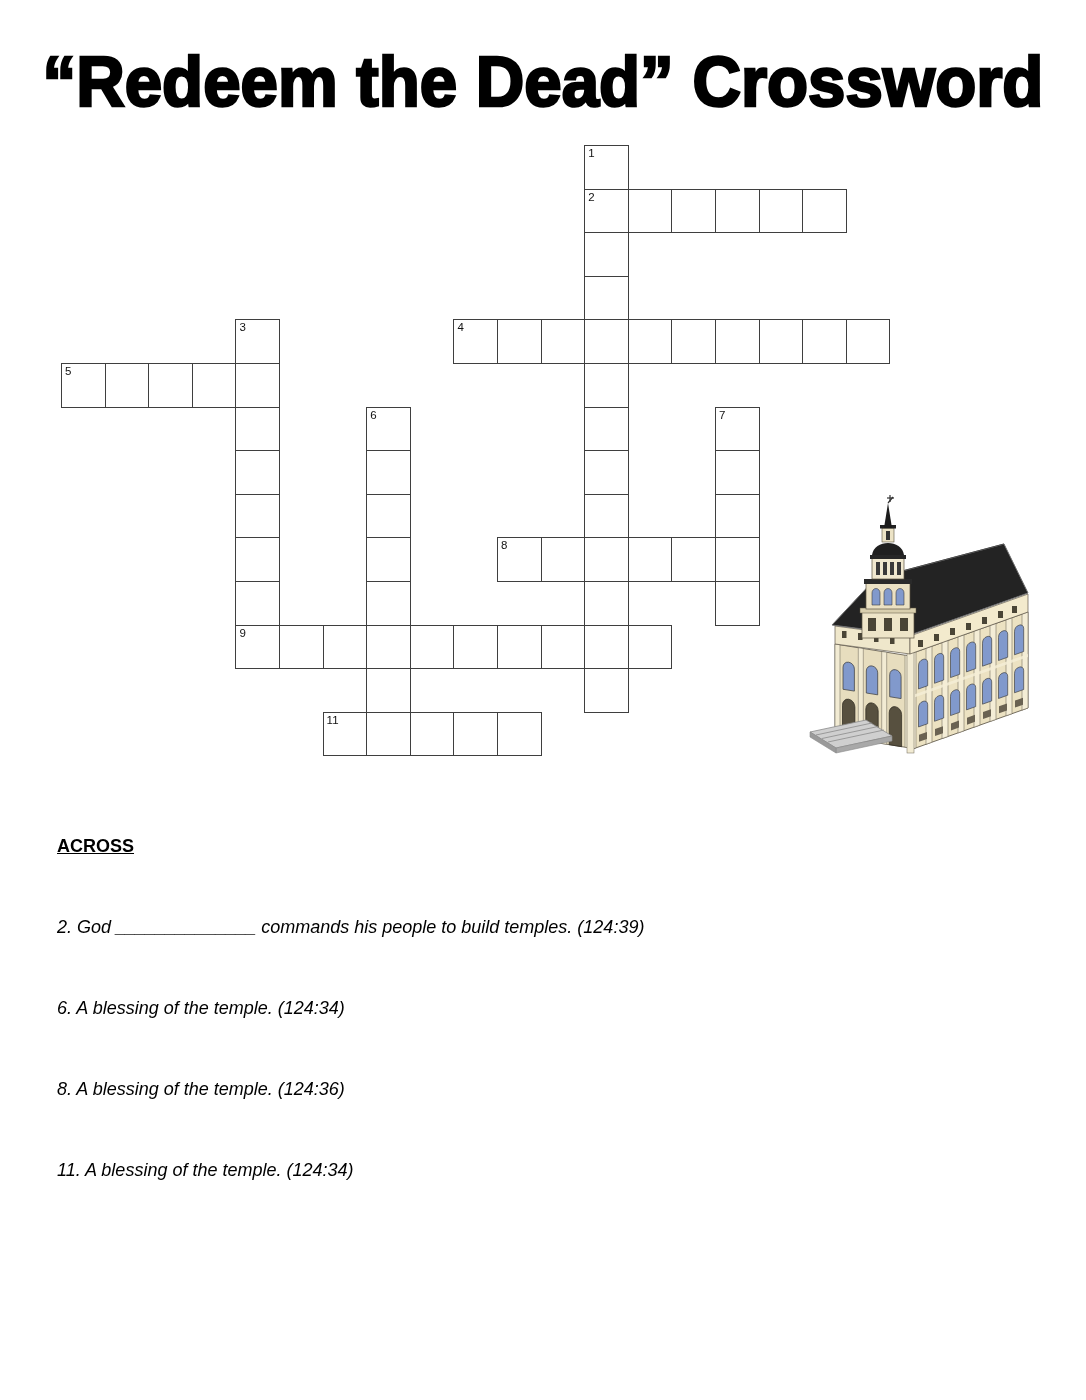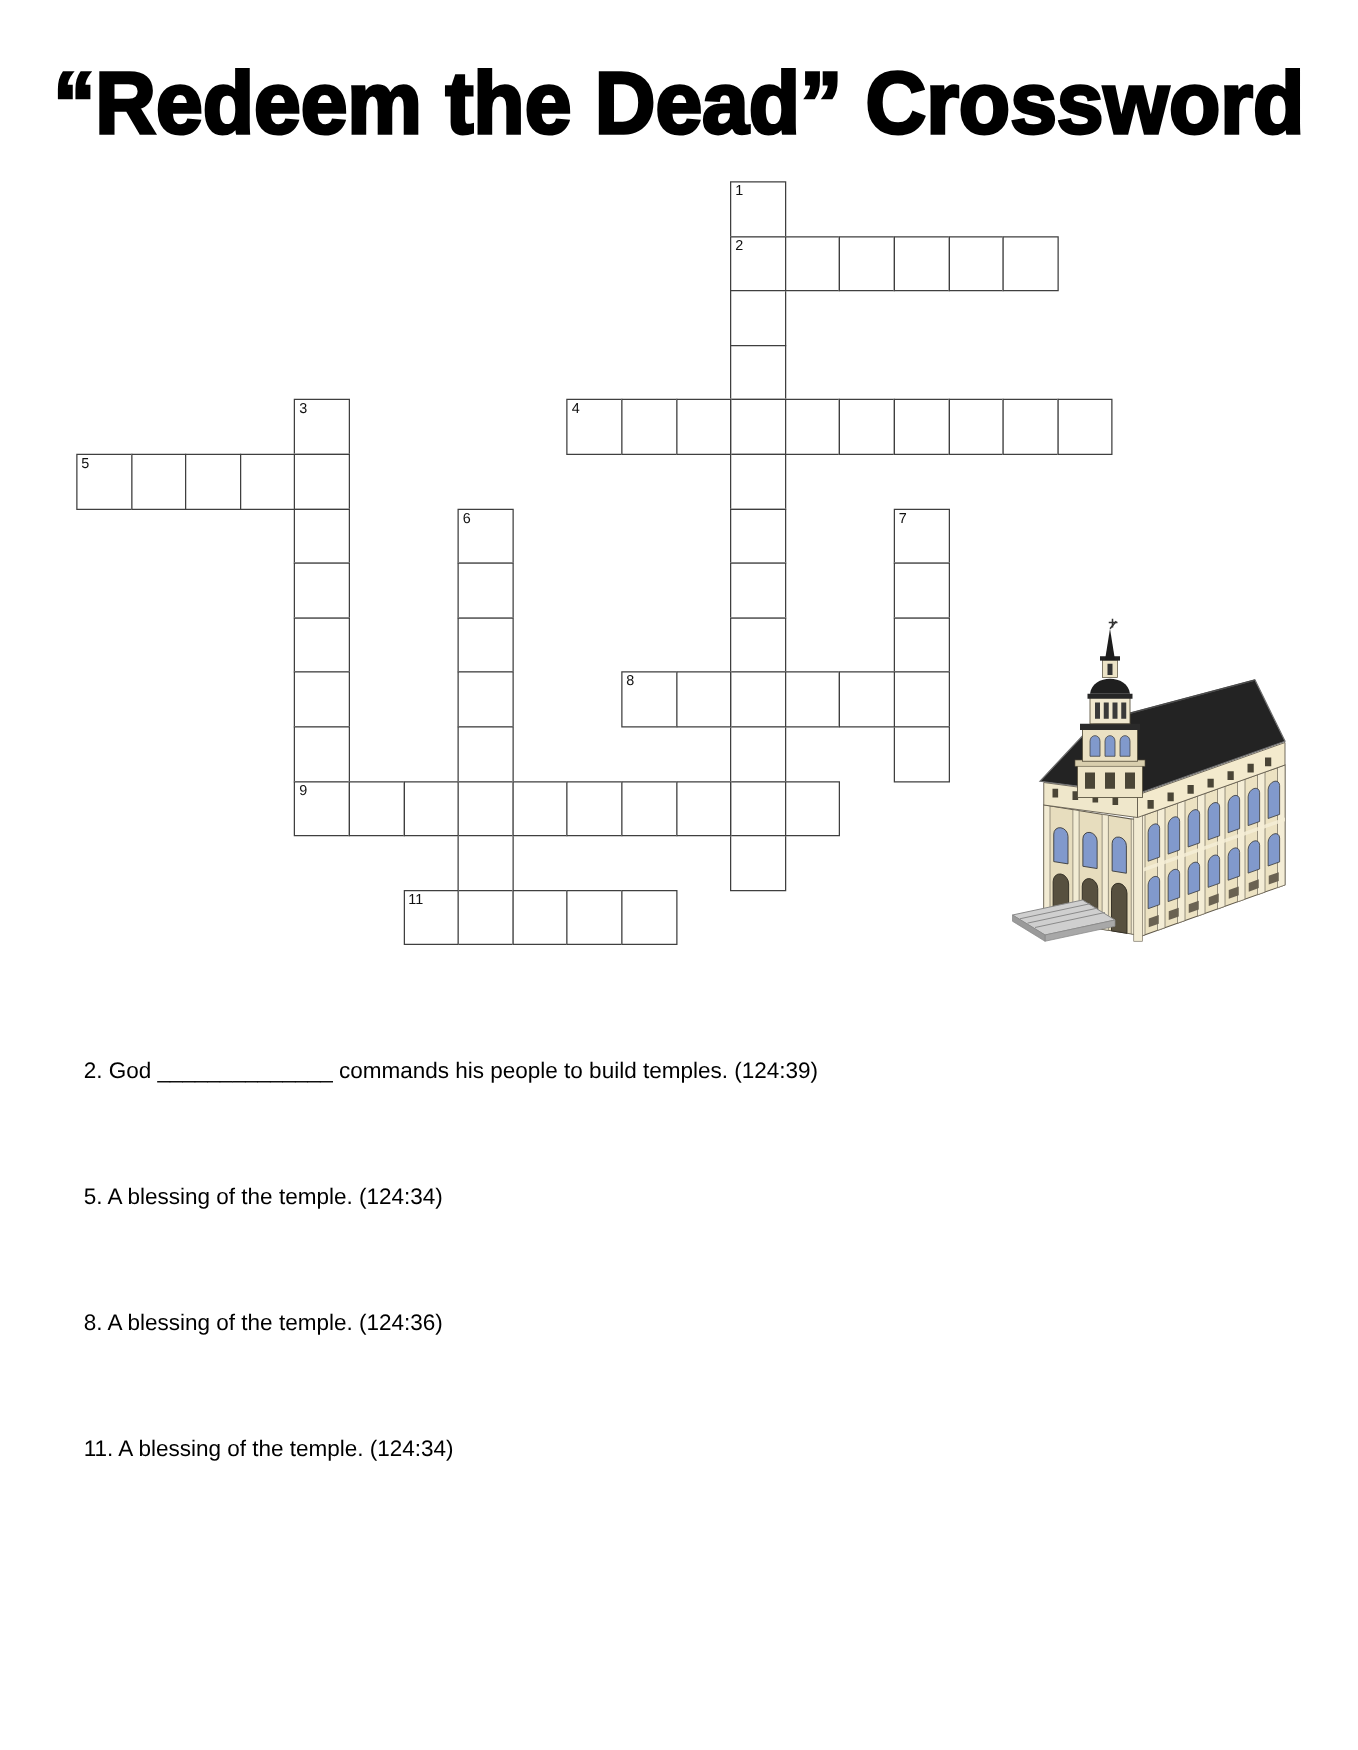--- a/index.html
+++ b/index.html
@@ -11,21 +11,21 @@
          white-space:nowrap;}
   .instruction{position:absolute;left:57px;top:146px;font-size:17.5px;line-height:22px;}
   .grid-layer{position:absolute;left:0;top:0;width:100%;height:100%;}
   .cell{position:absolute;box-sizing:border-box;border:1px solid #3f3f3f;background:#fff;}
   .cellnum{position:absolute;top:0px;left:3px;font-size:11.5px;line-height:14px;color:#111;
            font-family:"Liberation Sans",sans-serif;}
   .temple{position:absolute;left:806px;top:494px;width:230px;height:268px;}
   .clues{position:absolute;left:57px;top:779px;width:1030px;font-size:18px;line-height:27px;
          white-space:pre-wrap;}
   .clue-heading{font-weight:bold;text-decoration:underline;}
-  .clue{margin:10px;}
+  .clue{margin:0;font-style:italic;}
 </style>
 </head>
 <body>
 
 <div class="page">
 
   <h1 class="title">“Redeem the Dead” Crossword</h1>
 
 
   <div class="grid-layer">
@@ -219,22 +219,23 @@
       <polygon points="4,238 60,226 86,242 30,254" fill="#cfcfcf" stroke="#8a8a8a" stroke-width="0.8"></polygon>
       <line x1="10" y1="241" x2="66" y2="229" stroke="#8a8a8a" stroke-width="0.8"></line>
       <line x1="16" y1="244.5" x2="72" y2="232.5" stroke="#8a8a8a" stroke-width="0.8"></line>
       <line x1="22" y1="248" x2="78" y2="236" stroke="#8a8a8a" stroke-width="0.8"></line>
       <polygon points="30,254 86,242 86,247 30,259" fill="#a8a8a8" stroke="#8a8a8a" stroke-width="0.6"></polygon>
       <polygon points="4,238 30,254 30,259 4,243" fill="#9a9a9a" stroke="#8a8a8a" stroke-width="0.6"></polygon>
     </g>
   </svg>
 
   <div class="clues">
+    <div class="clue-heading">ACROSS</div>
     <div class="clue">2. God ______________ commands his people to build temples. (124:39)</div>
-    <div class="clue">5. A blessing of the temple. (124:34)</div>
+    <div class="clue">6. A blessing of the temple. (124:34)</div>
     <div class="clue">8. A blessing of the temple. (124:36)</div>
     <div class="clue">11. A blessing of the temple. (124:34)</div>
 
     
     
     
     
     
   </div>
 

